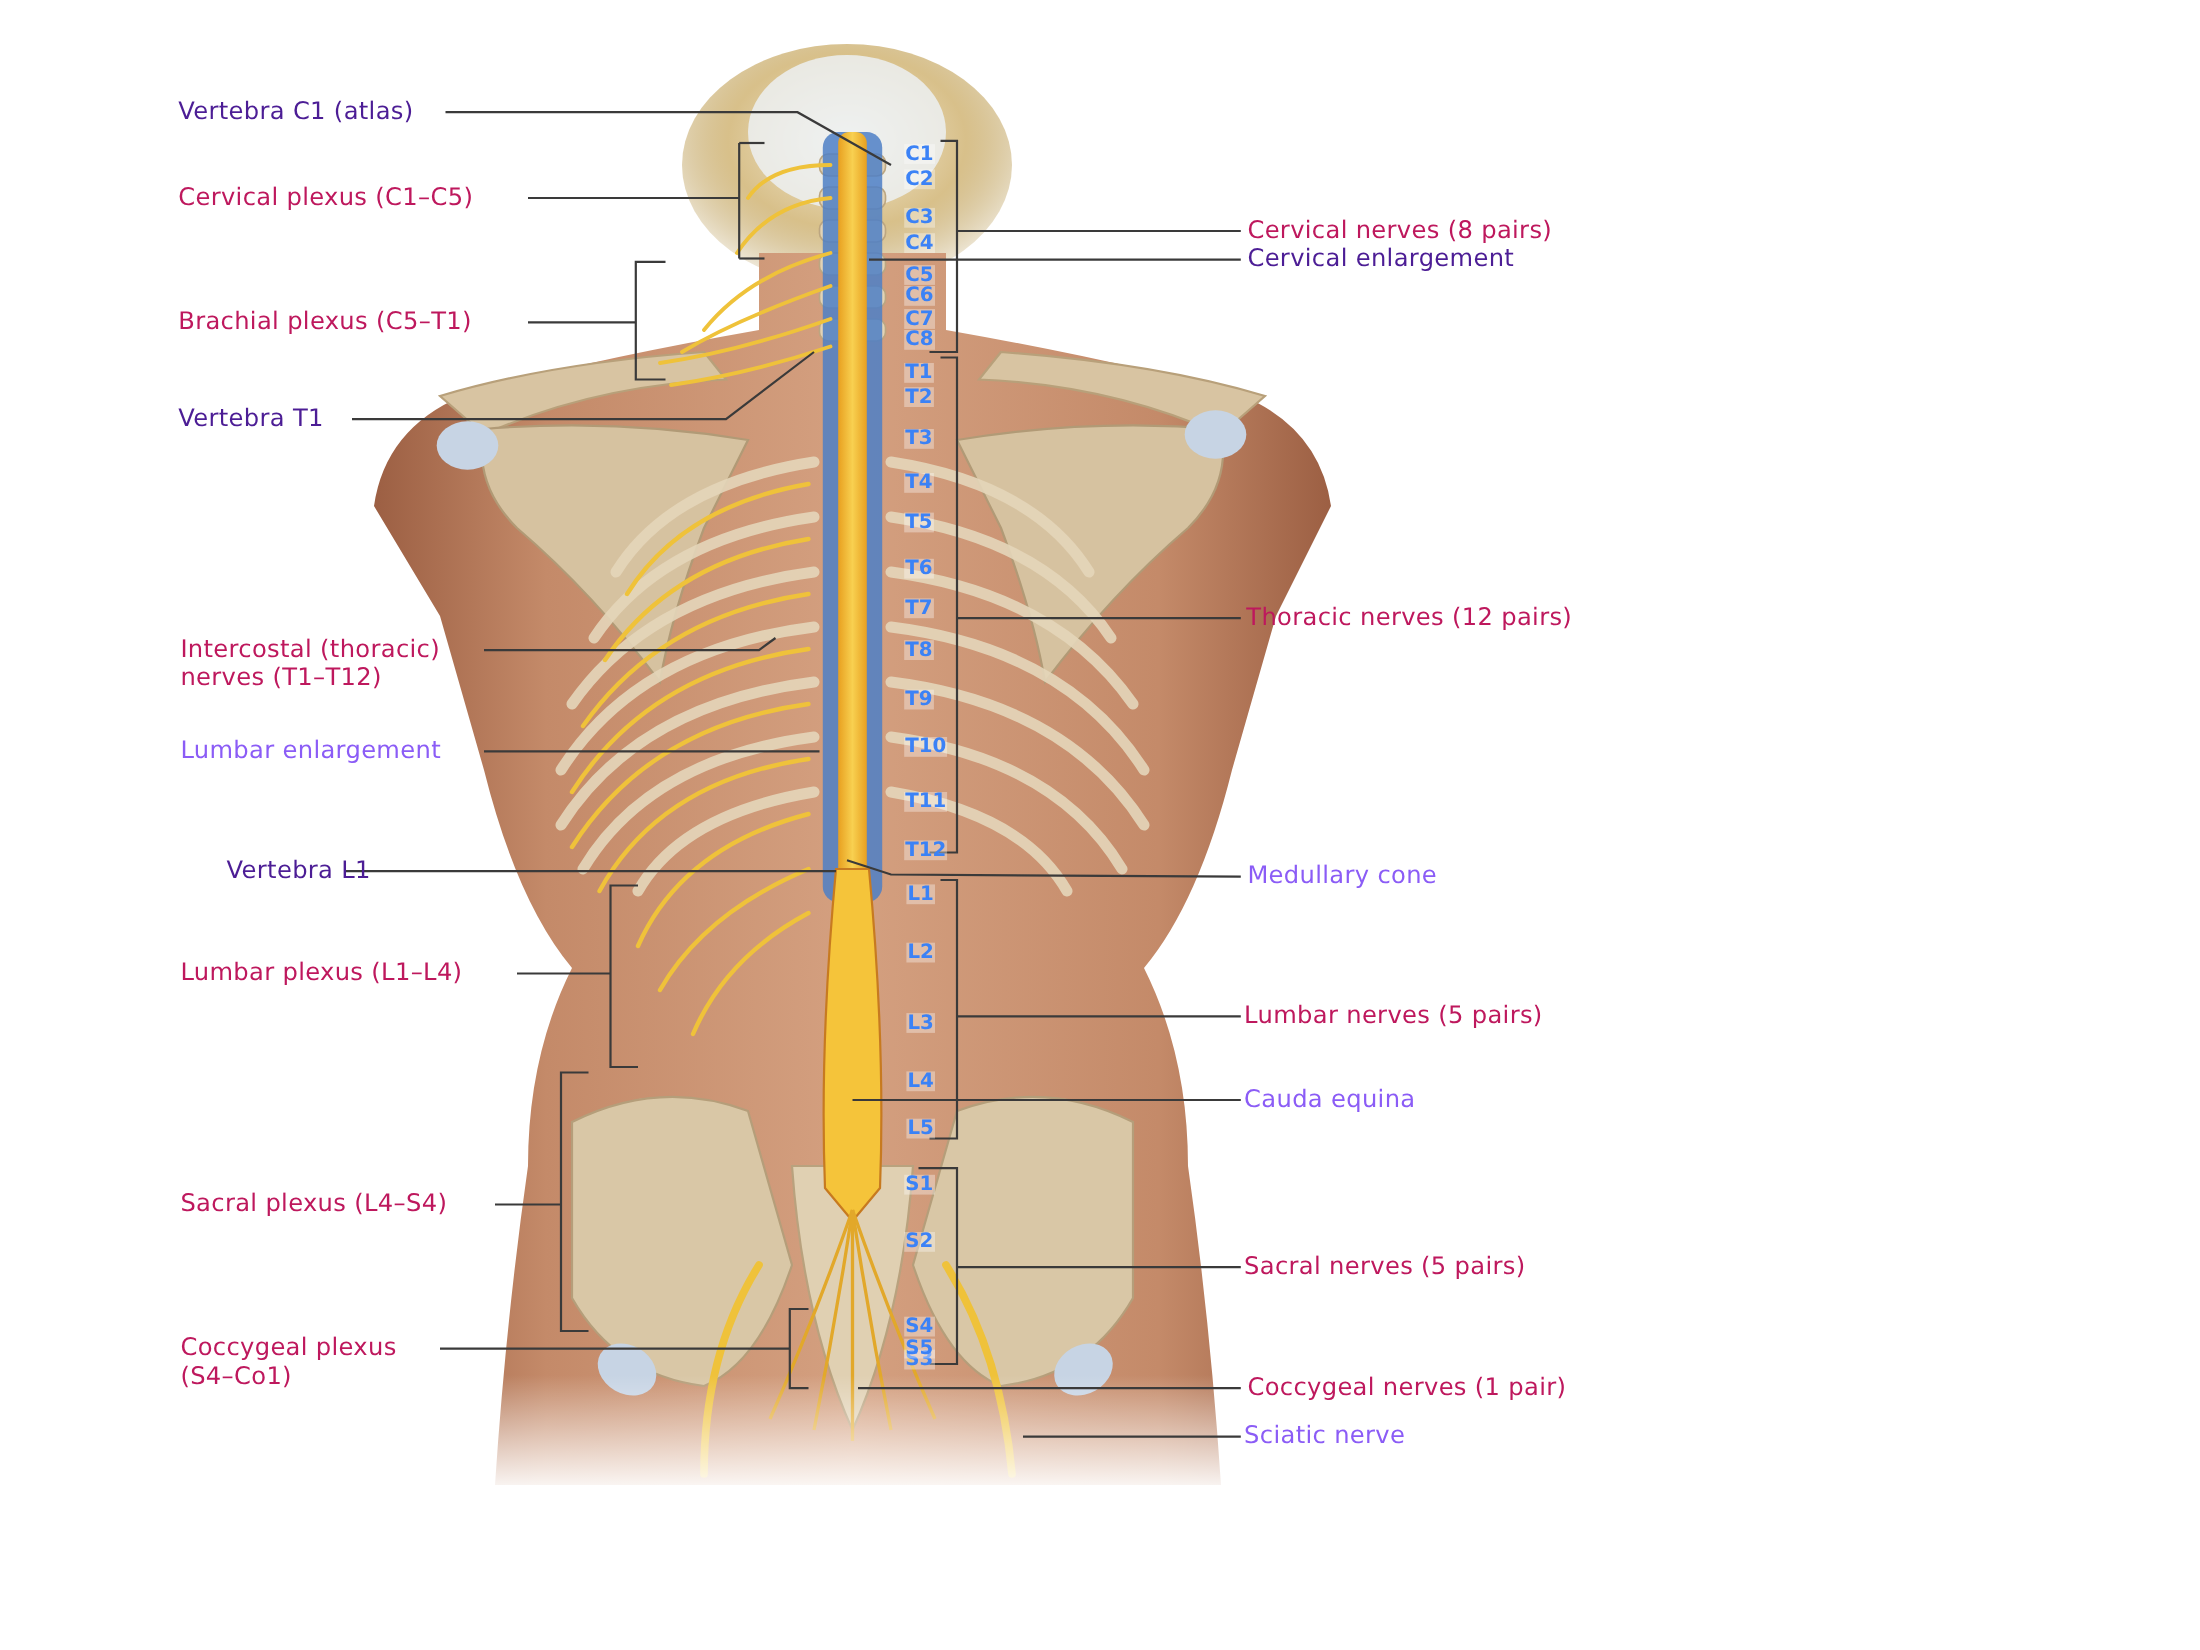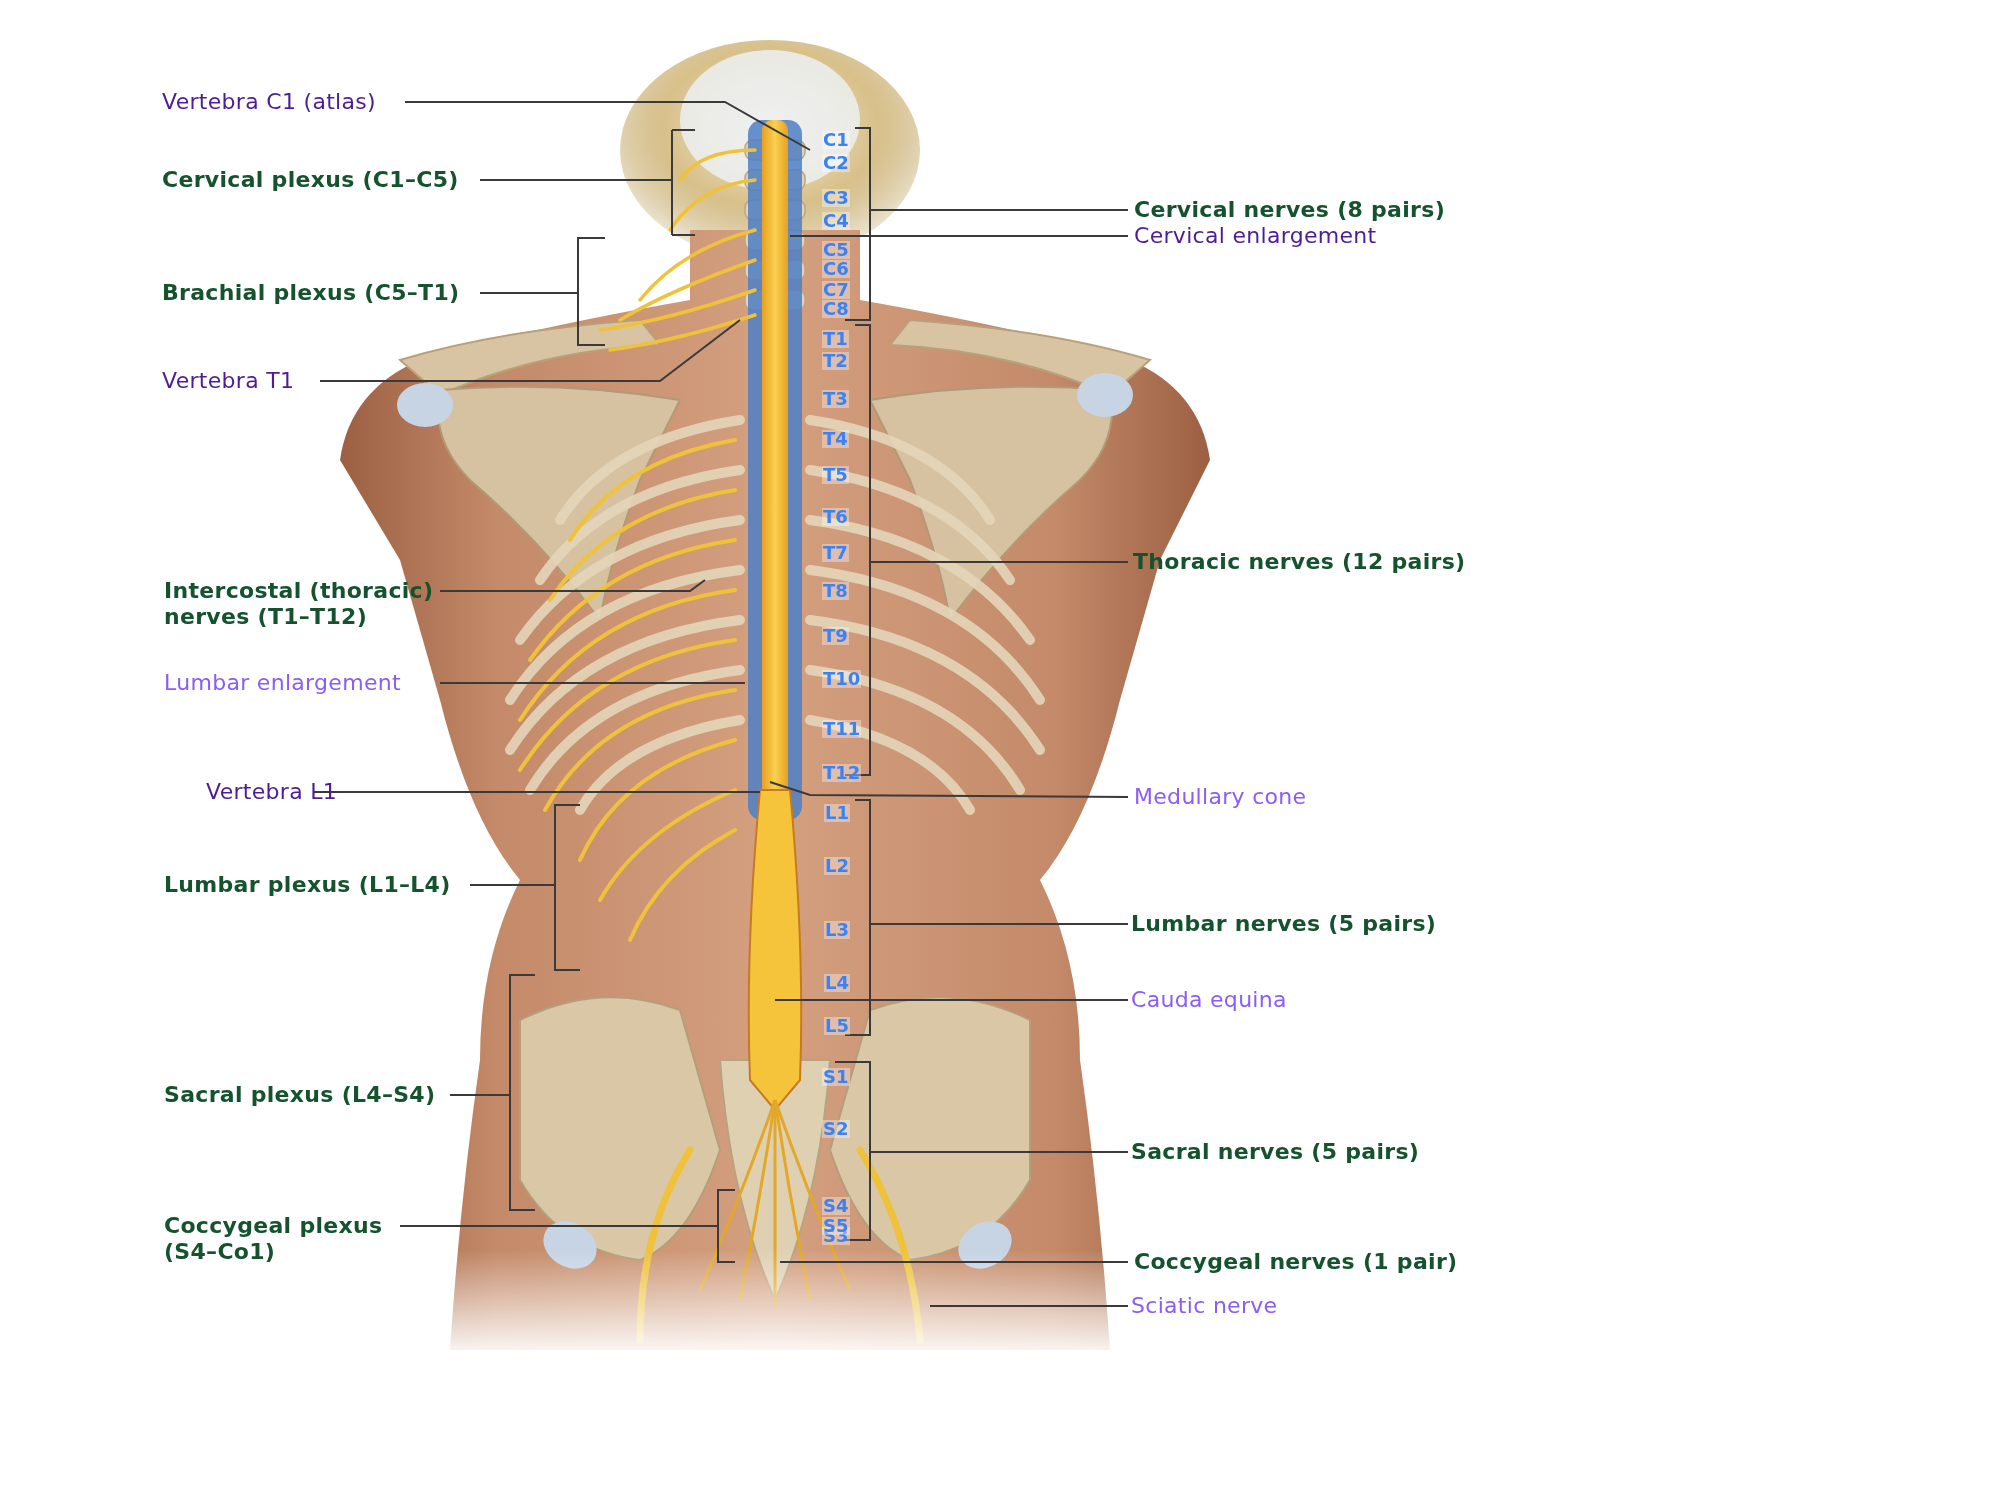--- a/index.html
+++ b/index.html
@@ -1,20 +1,20 @@
 <!DOCTYPE html>
 <html><head>
 <meta charset="utf-8">
 <style>
   html,body{margin:0;padding:0;background:#ffffff;}
   body{width:2000px;height:1500px;position:relative;overflow:hidden;font-family:"DejaVu Sans","Liberation Sans",sans-serif;}
   #figure{position:absolute;left:0;top:0;width:2000px;height:1500px;}
   svg#art{position:absolute;left:0;top:0;}
   .lbl{position:absolute;font-size:22px;color:#4c1d95;white-space:nowrap;line-height:26px;letter-spacing:0.3px;}
-  .lbl.bold{font-weight:bold;color:#14532d;}
+  .lbl.bold{font-weight:normal;color:#be185d;}
   .lbl.light{color:#8b5cf6;}
   .vlbl{position:absolute;font-size:18px;font-weight:bold;color:#3b82f6;line-height:18px;background:rgba(255,255,255,0.35);padding:0 1px;}
   #caption{position:absolute;left:773px;top:1412px;font-size:22px;font-weight:bold;white-space:nowrap;font-family:"Liberation Sans","DejaVu Sans",sans-serif;}
   #caption .fig{color:#c8102e;margin-right:14px;letter-spacing:-0.5px;}
   #caption .title{color:#1a1a1a;}
 </style>
 </head>
 <body>
 
 <div id="figure">

